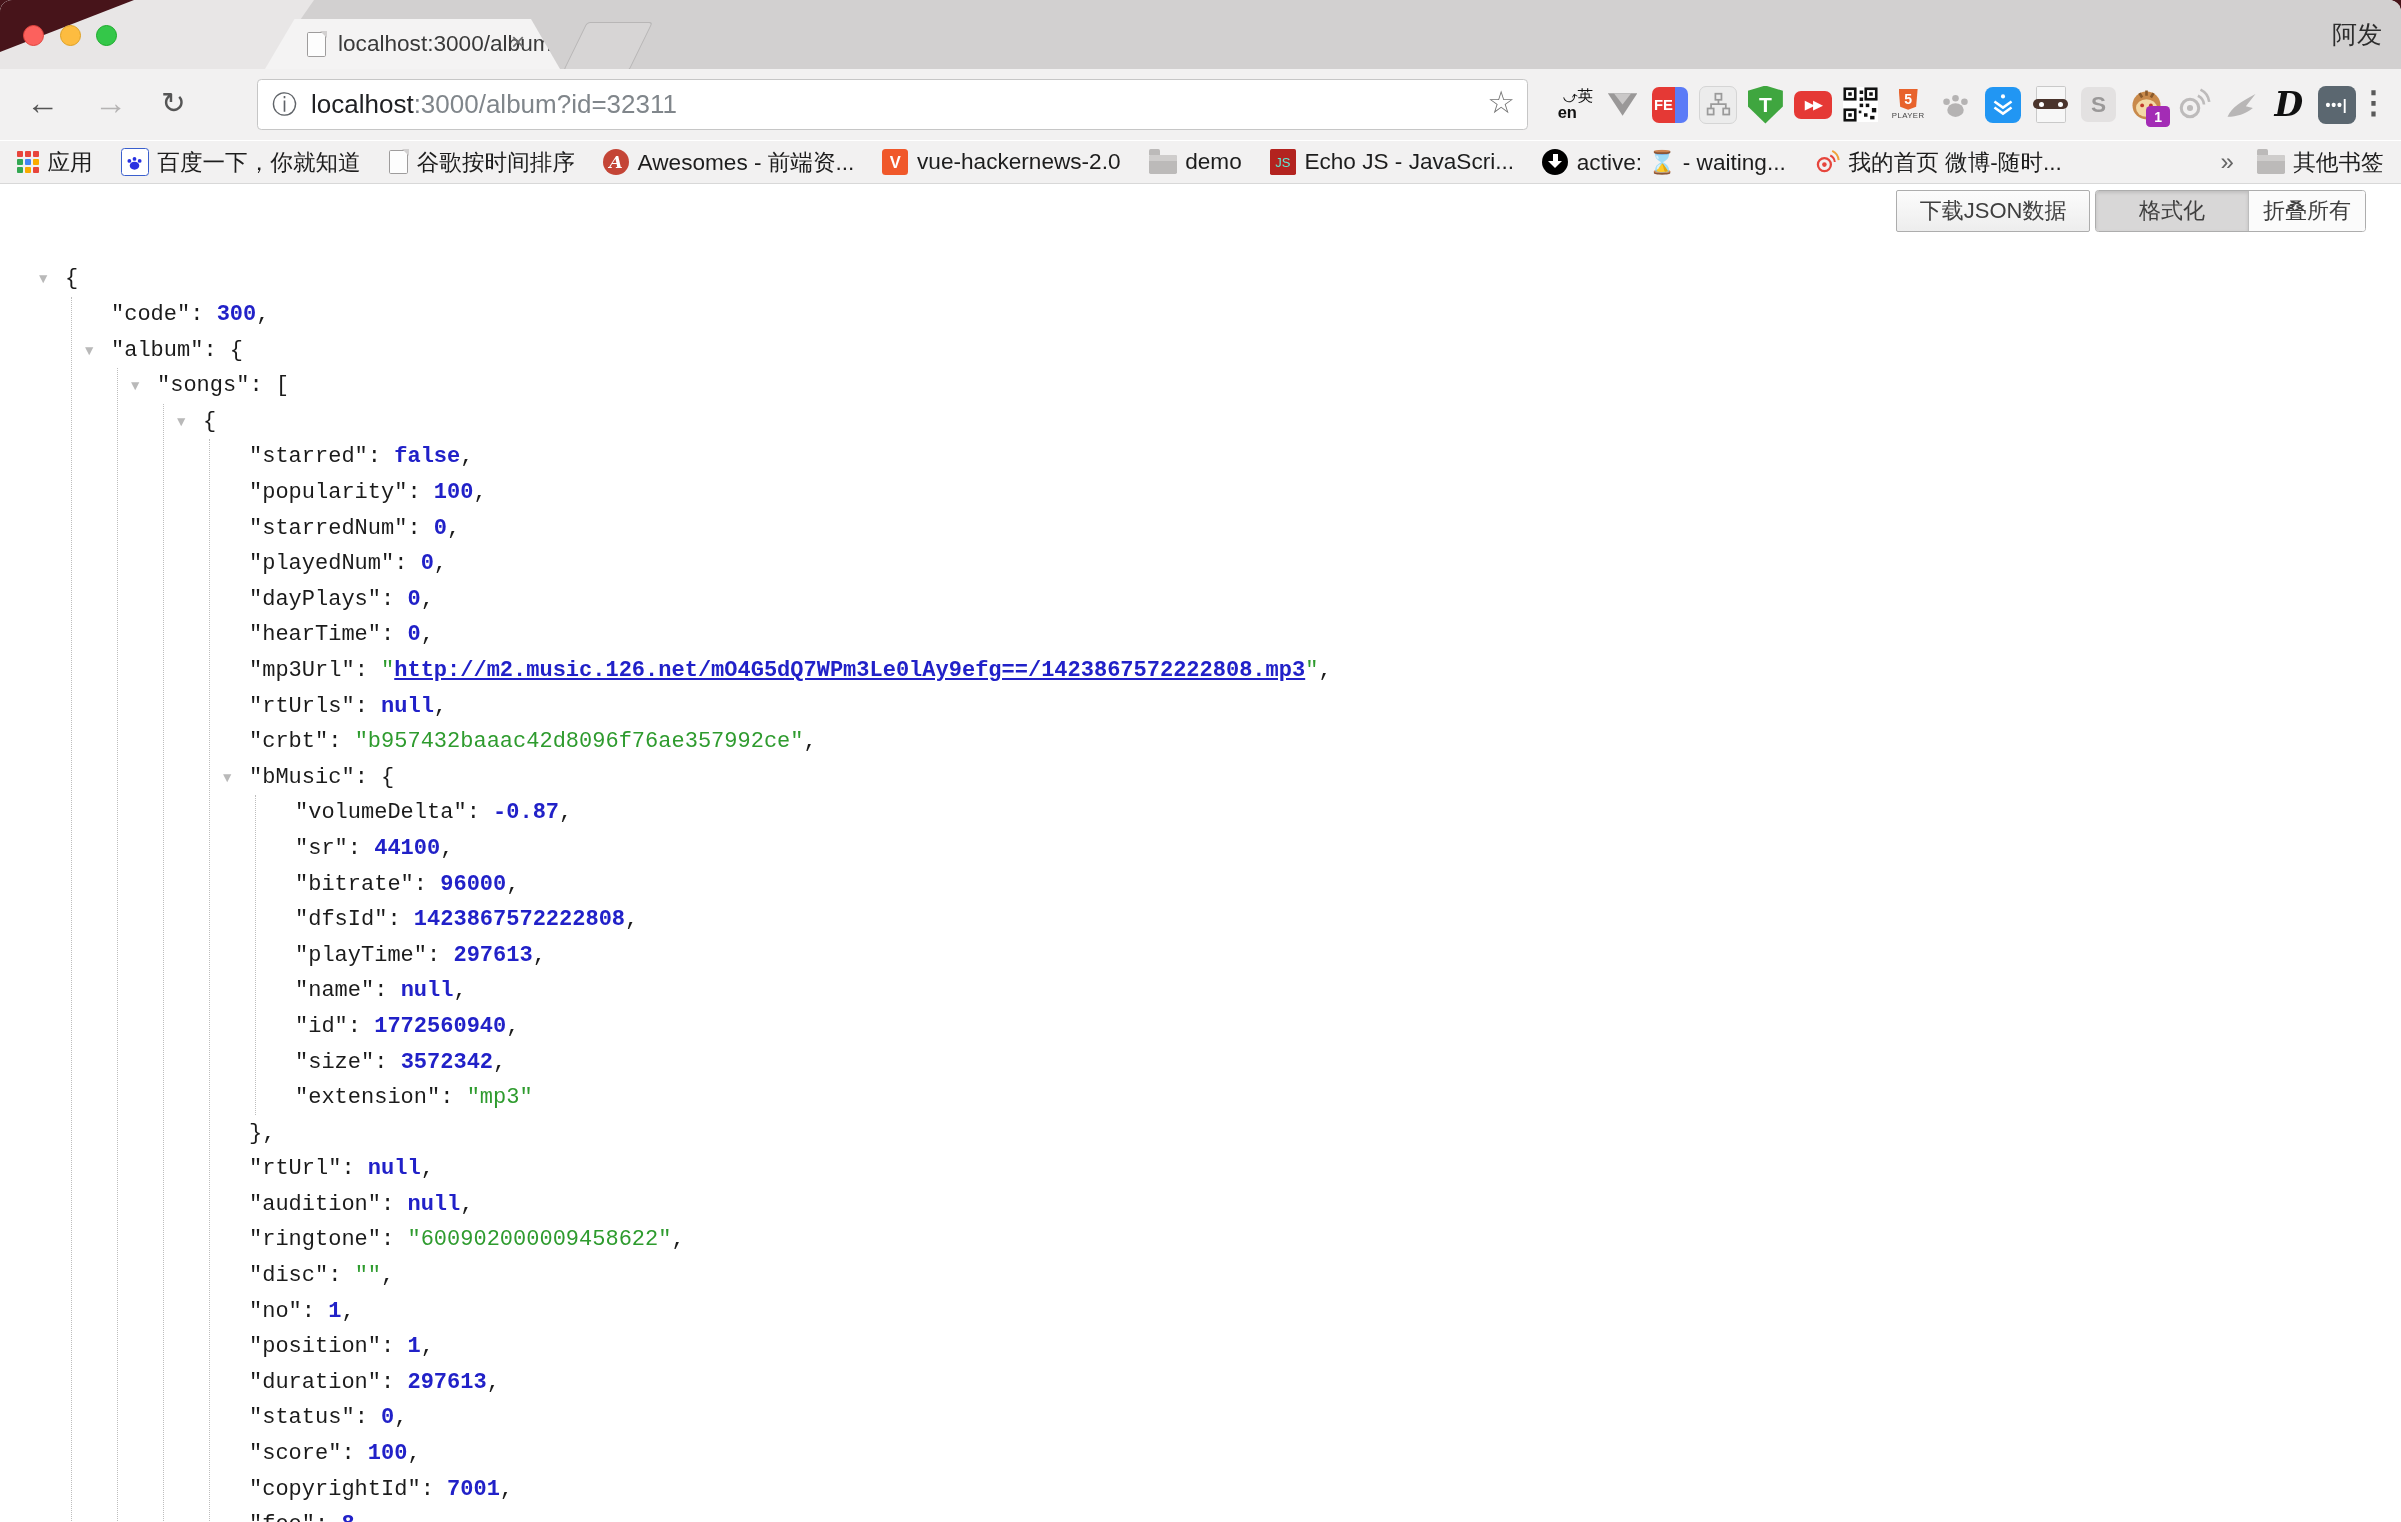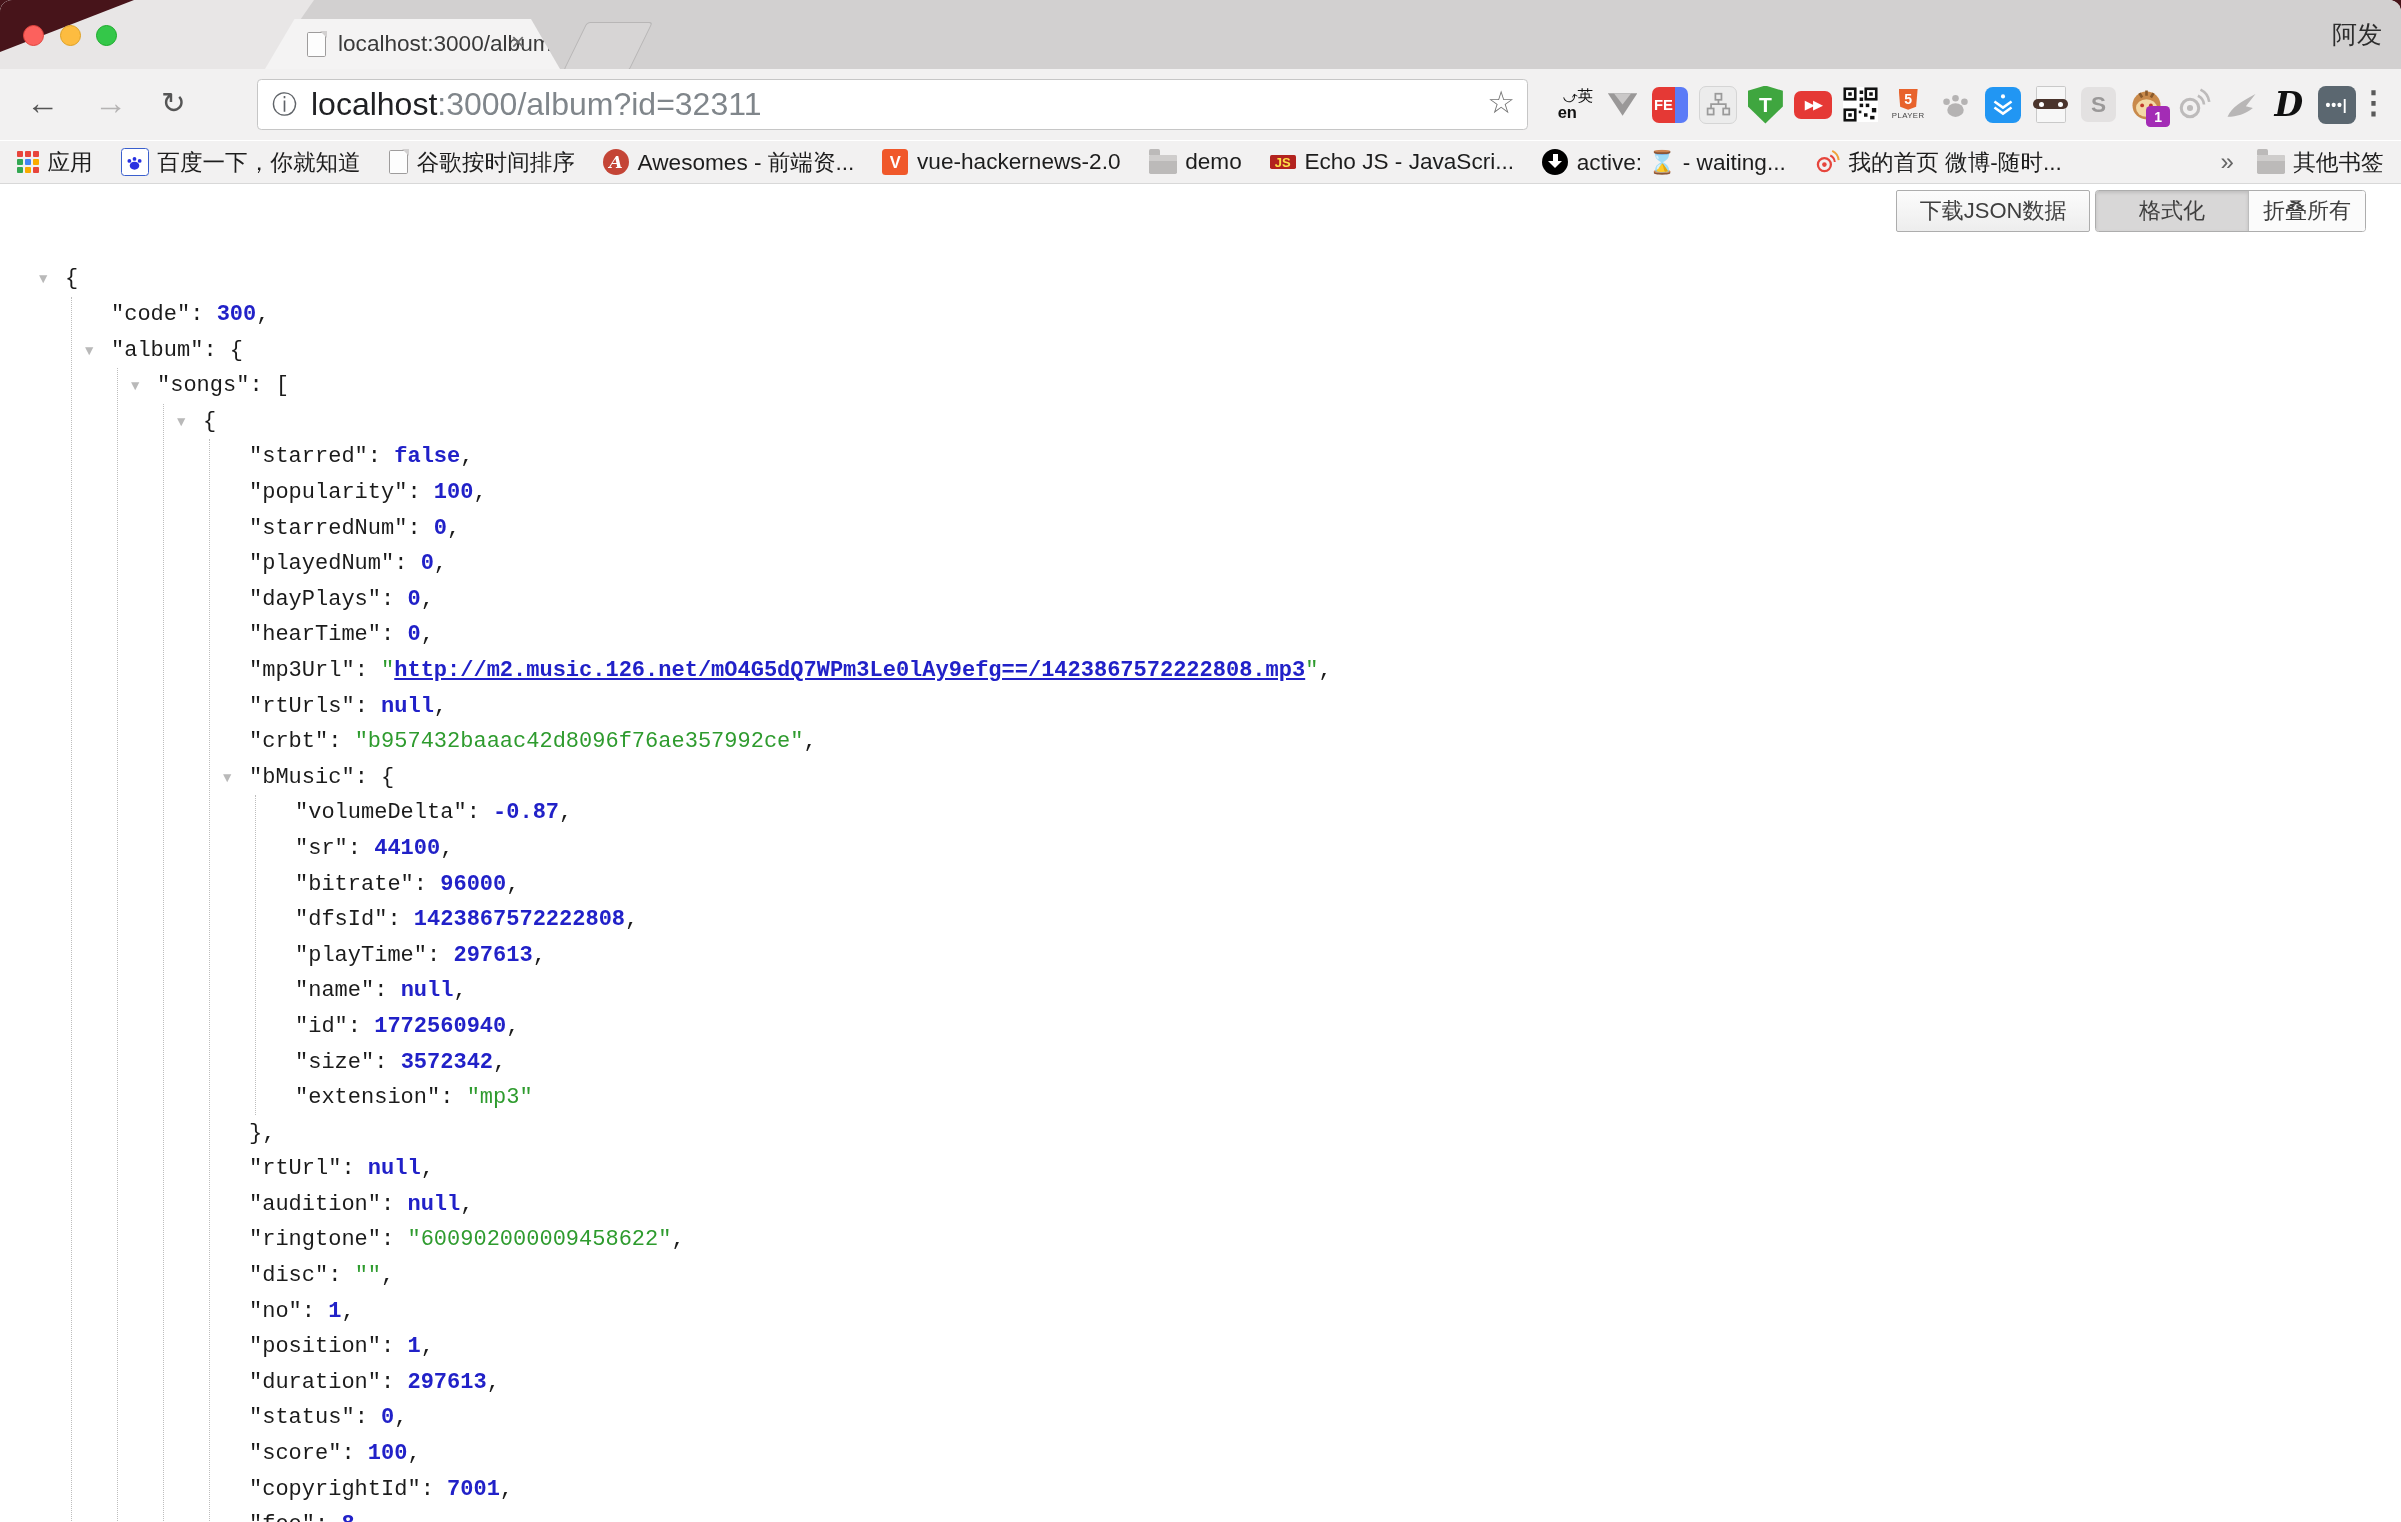--- a/index.html
+++ b/index.html
@@ -30,21 +30,21 @@
 
   
   .toolbar{position:absolute;left:0;top:69px;right:0;height:71px;background:#f2f1f1;}
   .nav-glyph{position:absolute;top:0;height:71px;line-height:68px;font-size:33px;color:#555;}
   .nav-back{left:26px;}
   .nav-forward{left:94px;color:#b5b3b3;}
   .nav-reload{left:161px;font-size:29.5px;}
   .urlbar{position:absolute;left:257px;top:10.4px;width:1269px;height:49px;background:#fff;border:0.9px solid #c6c6c6;
     border-radius:4.3px;display:flex;align-items:center;}
   .info-glyph{margin-left:14px;font-size:25px;color:#5f6368;}
-  .url-text{margin-left:14px;font-size:32px;white-space:nowrap;}
+  .url-text{margin-left:14px;font-size:26px;white-space:nowrap;}
   .url-host{color:#202124;}
   .url-rest{color:#80868b;}
   .urlbar .star{position:absolute;right:12px;font-size:31px;color:#757575;top:3.5px;}
   .ext-strip{position:absolute;left:1556px;right:56px;top:0;height:71px;display:flex;align-items:center;gap:9.6px;}
   .ext{width:38px;height:38px;position:relative;display:flex;align-items:center;justify-content:center;flex:0 0 auto;}
   .menu-dots{position:absolute;right:12px;top:0;height:71px;line-height:68px;font-size:31px;color:#5a5a5a;font-weight:bold;}
 
   
   .tr-en{position:absolute;left:1.7px;bottom:1.7px;font-size:16.5px;font-weight:bold;color:#111;}
   .tr-cn{position:absolute;right:0.9px;top:0;font-size:15.6px;color:#111;}
@@ -85,21 +85,21 @@
   .apps-grid{display:grid;grid-template-columns:repeat(3,6px);grid-template-rows:repeat(3,6px);gap:1.7px;}
   .apps-grid i{display:block;border-radius:0.9px;}
   .baidu-box{width:26px;height:26px;background:#fff;border:1.7px solid #3a5fcd;border-radius:3.5px;display:flex;align-items:center;justify-content:center;}
   .awe-circle{width:26px;height:26px;border-radius:50%;background:#c44536;color:#fff;display:flex;align-items:center;justify-content:center;
     font-family:"DejaVu Serif","Liberation Serif",serif;font-style:italic;font-weight:bold;font-size:17.4px;}
   .vue-sq{width:26px;height:26px;border-radius:3.5px;background:#f0582a;color:#fff;font-weight:bold;font-size:16.5px;
     display:flex;align-items:center;justify-content:center;}
   .folder{width:28px;height:19px;background:#bcbab9;border-radius:1.7px;position:relative;margin-top:4.3px;}
   .folder::before{content:"";position:absolute;top:-5.2px;left:0;width:11.3px;height:5.2px;background:#bcbab9;border-radius:1.7px 1.7px 0 0;}
   .folder::after{content:"";position:absolute;top:0;left:0;right:0;height:6px;background:#cfcdcc;border-radius:1.7px 1.7px 0 0;}
-  .js-sq{width:26px;height:14px;background:#b3231f;color:#fde047;font-weight:bold;font-size:13px;
+  .js-sq{width:26px;height:26px;background:#b3231f;color:#5eead4;font-weight:normal;font-size:13px;
     display:flex;align-items:center;justify-content:center;border-radius:1.7px;}
   .dl-circle{width:26px;height:26px;border-radius:50%;background:#000;position:relative;}
   .dl-circle::before{content:"";position:absolute;left:10.4px;top:5.2px;width:5.2px;height:7.8px;background:#fff;}
   .dl-circle::after{content:"";position:absolute;left:6px;top:12px;border:7px solid transparent;border-top:7.8px solid #fff;}
   .bm-right{margin-left:auto;display:flex;align-items:center;gap:22.6px;}
   .overflow-chevrons{font-size:24px;color:#666;}
 
   
   .content{position:absolute;left:0;top:185px;right:0;bottom:0;background:#fff;overflow:hidden;}
   .btn-download{position:absolute;right:311px;top:5.2px;height:42px;padding:0 22.6px;font-size:22px;color:#3f3f3f;

